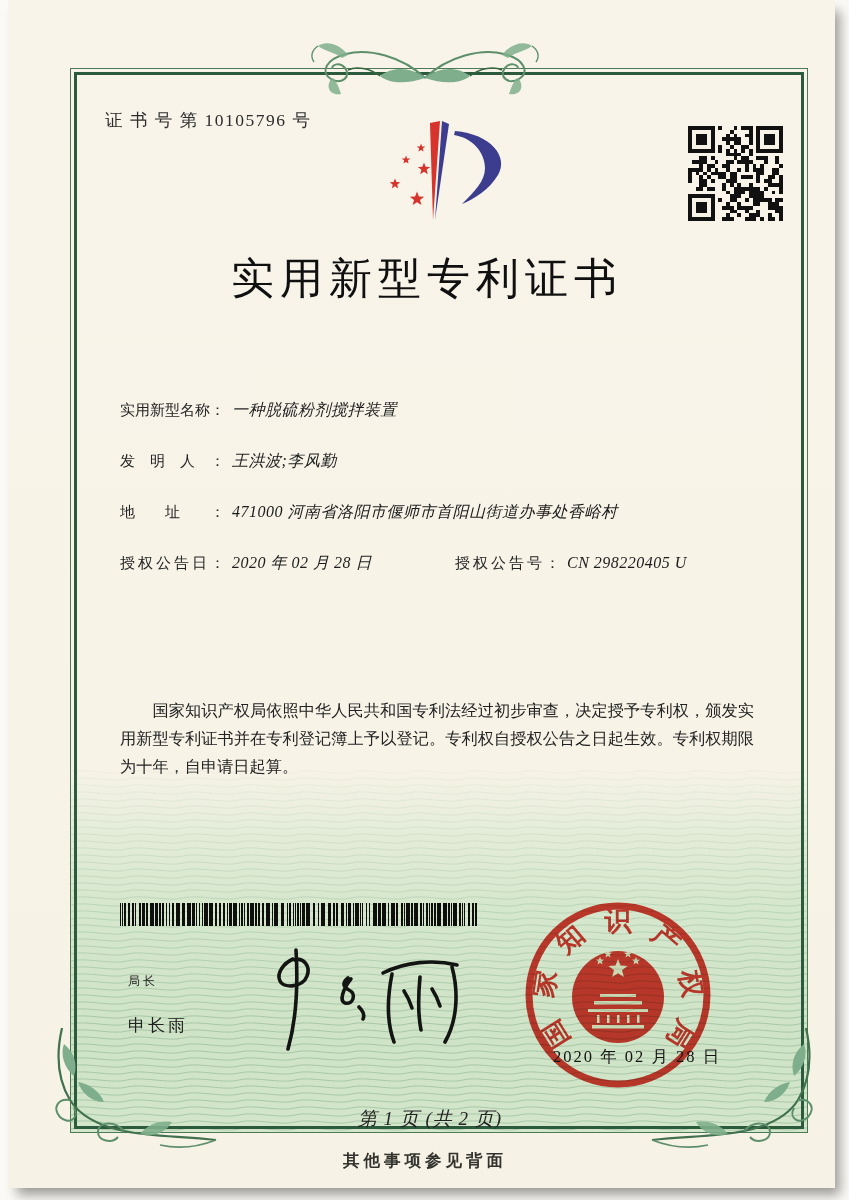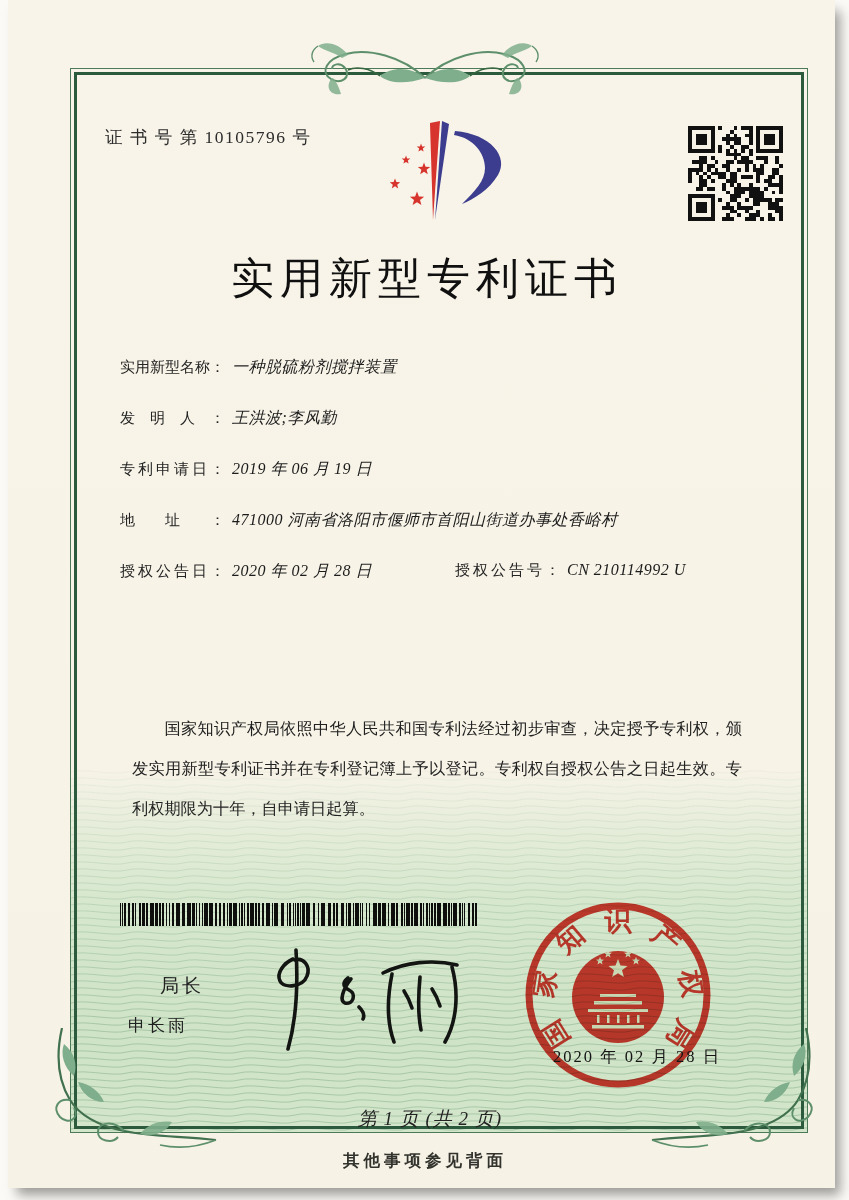--- a/index.html
+++ b/index.html
@@ -9,35 +9,35 @@
   .paper{position:absolute;left:8px;top:0;width:827px;height:1188px;
          background:linear-gradient(180deg,#f8f4e9 0%,#f7f3e7 60%,#f6f2e6 100%);
          box-shadow:7px 9px 11px -2px rgba(80,78,72,.55);}
   
   .greenband{position:absolute;left:63px;top:770px;width:737px;height:363px;
          background:linear-gradient(180deg,rgba(213,231,205,0) 0%,rgba(213,231,205,.55) 18%,#d5e7cd 38%,#cfe3c6 75%,#d3e6cb 100%);}
   .greenband svg{position:absolute;inset:0;}
   
   .frame{position:absolute;left:62px;top:68px;width:738px;height:1065px;border:1.5px solid #4c7a58;}
   .frame-inner{position:absolute;inset:3px;border:3px solid #2b5a3c;}
-  .certno{position:absolute;left:97px;top:125px;font-size:17.5px;letter-spacing:1.5px;color:#2c2c2c;}
+  .certno{position:absolute;left:97px;top:108px;font-size:17.5px;letter-spacing:1.5px;color:#2c2c2c;}
   .logo{position:absolute;left:377px;top:113px;}
   .qr{position:absolute;left:680px;top:126px;width:95px;height:95px;}
   .title{position:absolute;left:419px;top:250px;transform:translateX(-50%);
          font-size:43px;letter-spacing:6px;white-space:nowrap;color:#101010;font-weight:500;text-align:right;}
   .fields{position:absolute;left:112px;top:357px;width:640px;}
   .frow{position:relative;height:22px;margin-bottom:29px;white-space:nowrap;}
   .flabel{display:inline-block;width:105px;font-size:15px;color:#242424;
-          text-align:justify;text-align-last:justify;}
+          text-align:justify;text-align-last:justify;margin-top:44px;}
   .fval{font-size:16px;margin-left:7px;letter-spacing:.5px;color:#1c1c1c;font-style:italic;}
   .pair2{position:absolute;left:335px;top:0;}
   .paras{position:absolute;left:112px;top:697px;width:634px;}
-  .paras p{margin:12px;font-size:16.2px;line-height:40px;text-align:justify;text-indent:2em;color:#222;}
+  .paras p{margin:0;font-size:16.2px;line-height:28px;text-align:justify;text-indent:2em;color:#222;}
   .barcode{position:absolute;left:112px;top:903px;width:362px;height:23px;mix-blend-mode:multiply;}
-  .signer-title{position:absolute;left:120px;top:973px;font-size:19px;letter-spacing:3px;color:#212121;margin-left:32px;}
+  .signer-title{position:absolute;left:120px;top:973px;font-size:12px;letter-spacing:3px;color:#212121;}
   .signer-name{position:absolute;left:120px;top:1014px;font-size:17px;letter-spacing:3px;color:#212121;text-align:center;}
   .signature{position:absolute;left:247px;top:943px;mix-blend-mode:multiply;}
   .seal{position:absolute;left:500px;top:885px;mix-blend-mode:multiply;opacity:.94;}
   .sealdate{position:absolute;left:545px;top:1046px;font-size:16.5px;letter-spacing:2px;color:#141414;}
   .pageno{position:absolute;left:422px;top:1106px;transform:translateX(-50%);font-size:19px;letter-spacing:1px;color:#232323;white-space:nowrap;font-style:italic;}
   .backnote{position:absolute;left:417px;top:1150px;transform:translateX(-50%);font-size:16.5px;letter-spacing:4px;color:#33332e;white-space:nowrap;font-weight:bold;}
   .flourish-top{position:absolute;left:282px;top:38px;}
   .flourish-bl{position:absolute;left:40px;top:1028px;}
   .flourish-br{position:absolute;left:642px;top:1028px;}
 </style>
@@ -383,29 +383,26 @@
     <div class="title">实用新型专利证书</div>
 
     <div class="fields">
       <div class="frow">
         <span class="flabel">实用新型名称：</span><span class="fval">一种脱硫粉剂搅拌装置</span>
       </div>
       <div class="frow">
         <span class="flabel">发明人：</span><span class="fval">王洪波;李风勤</span>
       </div>
       <div class="frow">
-        <span class="flabel">专利申请日：</span><span class="fval">2019 年 06 月 19 日</span>
-      </div>
-      <div class="frow">
         <span class="flabel">地址：</span><span class="fval">471000 河南省洛阳市偃师市首阳山街道办事处香峪村</span>
       </div>
       <div class="frow">
         <span class="flabel">授权公告日：</span><span class="fval">2020 年 02 月 28 日</span>
         <span class="pair2">
-          <span class="flabel">授权公告号：</span><span class="fval">CN 210114992 U</span>
+          <span class="flabel">授权公告号：</span><span class="fval">CN 298220405 U</span>
         </span>
       </div>
     </div>
 
     <div class="paras">
       <p>国家知识产权局依照中华人民共和国专利法经过初步审查，决定授予专利权，颁发实用新型专利证书并在专利登记簿上予以登记。专利权自授权公告之日起生效。专利权期限为十年，自申请日起算。</p>
     </div>
 
     <svg class="barcode" id="barcode" viewBox="0 0 362 23" preserveAspectRatio="none">
         <rect x="0" y="0" width="1" height="23" fill="#101010"></rect>

